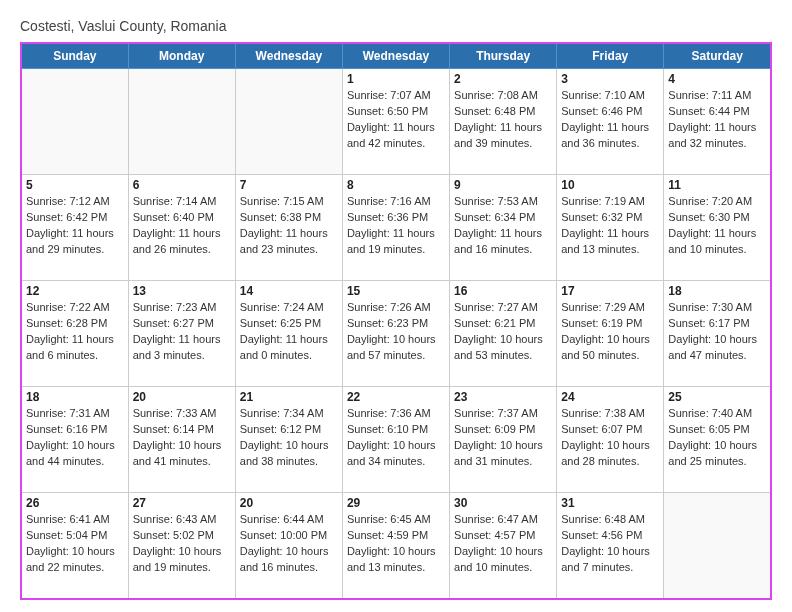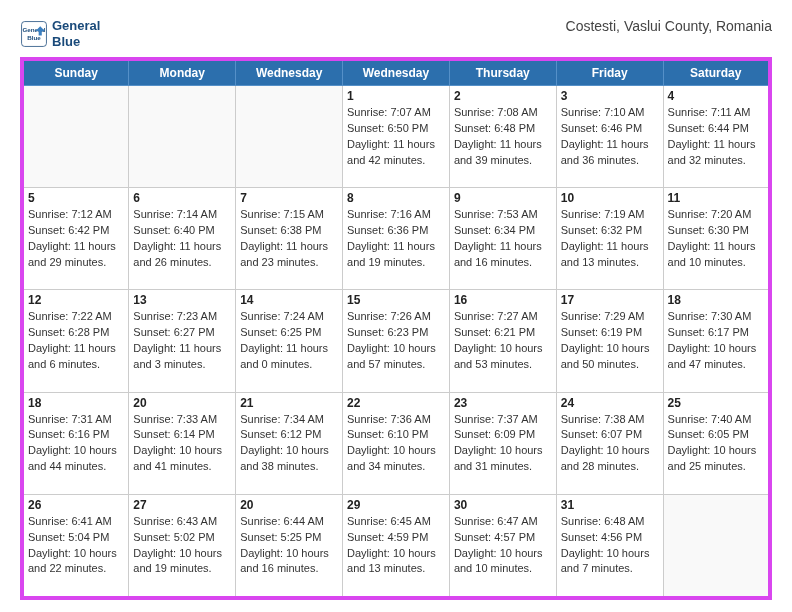--- a/index.html
+++ b/index.html
@@ -46,21 +46,21 @@
       font-weight: bold;
       color: #222;
       line-height: 1.1;
     }
     .subtitle {
       font-size: 14px;
       color: #444;
     }
     .calendar {
       flex: 1;
-      border: 4px solid #d946ef;
+      border: 2px solid #d946ef;
       border-collapse: collapse;
       width: 100%;
       table-layout: fixed;
     }
     .calendar th {
       background: #2c6fad;
       color: #fff;
       font-size: 12px;
       font-weight: bold;
       text-align: center;
@@ -92,32 +92,20 @@
     }
     .last-row td {
       height: 72px;
     }
   </style>
 </head>
 <body>
 
 <div class="page">
   <div class="header">
-    <div class="logo">
-      <svg class="logo-icon" viewBox="0 0 36 36">
-        <rect x="2" y="2" width="32" height="32" rx="4" fill="#fff" stroke="#1a4a7a" stroke-width="1"></rect>
-        <text x="18" y="16" text-anchor="middle" font-size="8" font-weight="bold" fill="#1a4a7a">General</text>
-        <text x="18" y="26" text-anchor="middle" font-size="8" font-weight="bold" fill="#1a4a7a">Blue</text>
-        <polygon points="26,8 32,14 28,14 28,20 24,20 24,14 20,14" fill="#3a7fc1"></polygon>
-      </svg>
-      <div>
-        <div class="logo-text">General</div>
-        <div class="logo-text">Blue</div>
-      </div>
-    </div>
     <div class="title-block">
       <div class="subtitle">Costesti, Vaslui County, Romania</div>
     </div>
   </div>
 
   <table class="calendar">
     <thead>
       <tr>
         <th>Sunday</th>
         <th>Monday</th>
@@ -326,21 +314,21 @@
           <td>
             <span class="day-number">27</span>
             <div class="day-info">Sunrise: 6:43 AM
 Sunset: 5:02 PM
 Daylight: 10 hours
 and 19 minutes.</div>
           </td>
           <td>
             <span class="day-number">20</span>
             <div class="day-info">Sunrise: 6:44 AM
-Sunset: 5:25 PM
+Sunset: 10:00 PM
 Daylight: 10 hours
 and 16 minutes.</div>
           </td>
           <td>
             <span class="day-number">29</span>
             <div class="day-info">Sunrise: 6:45 AM
 Sunset: 4:59 PM
 Daylight: 10 hours
 and 13 minutes.</div>
           </td>

